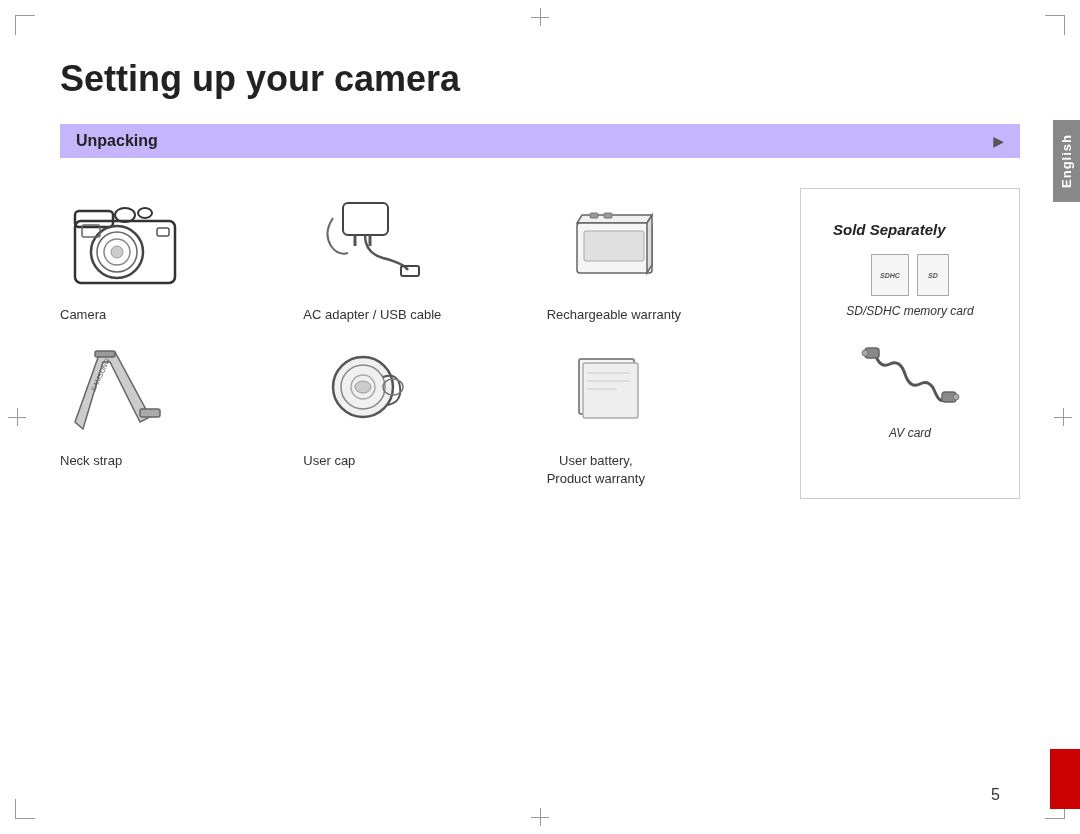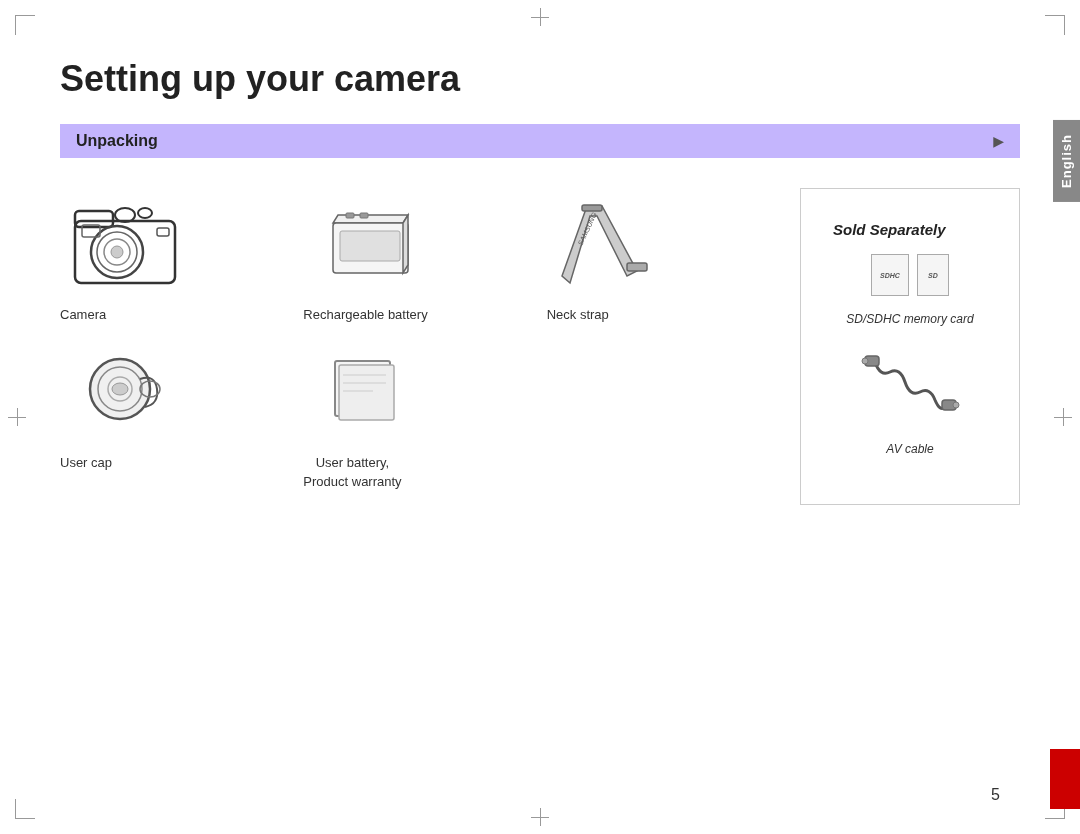--- a/index.html
+++ b/index.html
@@ -145,21 +145,21 @@
       font-weight: bold;
       color: #222;
       margin-bottom: 16px;
       align-self: flex-start;
     }
 
     .sold-item {
       display: flex;
       flex-direction: column;
       align-items: center;
-      gap: 16px;
+      gap: 8px;
       margin-bottom: 16px;
       justify-content: flex-end;
     }
 
     .sold-item-label {
       font-size: 12px;
       color: #333;
       text-align: center;
     }
 
@@ -318,37 +318,55 @@
             <circle cx="57" cy="59" r="6" fill="#ccc" stroke="#999" stroke-width="1"></circle>
 
             <rect x="97" y="35" width="12" height="8" rx="2" fill="none" stroke="#555" stroke-width="1.5"></rect>
 
             <rect x="22" y="32" width="18" height="12" rx="2" fill="none" stroke="#666" stroke-width="1.5"></rect>
           </svg>
         </div>
         <span class="item-label">Camera</span>
       </div>
 
+      <div class="item-cell">
+        <div class="item-image">
+          <svg class="adapter-svg" viewBox="0 0 110 90">
+
+            <rect x="30" y="5" width="45" height="32" rx="5" fill="none" stroke="#444" stroke-width="2"></rect>
+
+            <line x1="42" y1="37" x2="42" y2="48" stroke="#555" stroke-width="3"></line>
+            <line x1="57" y1="37" x2="57" y2="48" stroke="#555" stroke-width="3"></line>
+
+            <path d="M 52 37 Q 52 55 70 60 Q 90 65 95 72" fill="none" stroke="#555" stroke-width="2.5"></path>
+
+            <rect x="88" y="68" width="18" height="10" rx="2" fill="none" stroke="#444" stroke-width="2"></rect>
+
+            <path d="M 20 20 Q 10 35 18 48 Q 25 58 35 55" fill="none" stroke="#666" stroke-width="2"></path>
+          </svg>
+        </div>
+        <span class="item-label">AC adapter / USB cable</span>
+      </div>
 
       <div class="item-cell">
         <div class="item-image">
           <svg class="battery-svg" viewBox="0 0 100 80">
 
             <polygon points="15,20 85,20 90,12 20,12" fill="#f0f0f0" stroke="#666" stroke-width="1.5"></polygon>
             <rect x="15" y="20" width="75" height="50" rx="3" fill="#f5f5f5" stroke="#666" stroke-width="1.5"></rect>
 
             <polygon points="90,12 90,62 85,70 85,20" fill="#ddd" stroke="#666" stroke-width="1.5"></polygon>
 
             <rect x="28" y="10" width="8" height="5" rx="1" fill="#999" stroke="#777" stroke-width="1"></rect>
             <rect x="42" y="10" width="8" height="5" rx="1" fill="#999" stroke="#777" stroke-width="1"></rect>
 
             <rect x="22" y="28" width="60" height="30" rx="2" fill="#e0e0e0" stroke="#aaa" stroke-width="1"></rect>
           </svg>
         </div>
-        <span class="item-label">Rechargeable battery</span>
+        <span class="item-label">Rechargeable warranty</span>
       </div>
 
       <div class="item-cell">
         <div class="item-image">
           <svg class="neckstrap-svg" viewBox="0 0 120 85">
 
             <path d="M 10 75 L 35 5 L 50 5 L 85 70 L 75 75 L 45 15 L 38 15 L 18 82 Z" fill="#ccc" stroke="#666" stroke-width="1.5"></path>
 
             <text x="30" y="45" font-size="7" fill="#555" transform="rotate(-65, 30, 45)" font-style="italic">SAMSUNG</text>
 
@@ -416,21 +434,21 @@
 
             <rect x="5" y="14" width="14" height="10" rx="3" fill="#888" stroke="#666" stroke-width="1.5"></rect>
 
             <rect x="2" y="16" width="6" height="6" rx="3" fill="#aaa" stroke="#777" stroke-width="1"></rect>
 
             <rect x="82" y="58" width="14" height="10" rx="3" fill="#888" stroke="#666" stroke-width="1.5"></rect>
 
             <rect x="93" y="60" width="6" height="6" rx="3" fill="#aaa" stroke="#777" stroke-width="1"></rect>
           </svg>
         </div>
-        <span class="sold-item-label">AV cable</span>
+        <span class="sold-item-label">AV card</span>
       </div>
 
     </div>
 
   </div>
 
   <div class="page-number">5</div>
 
   <div class="red-accent"></div>
 

